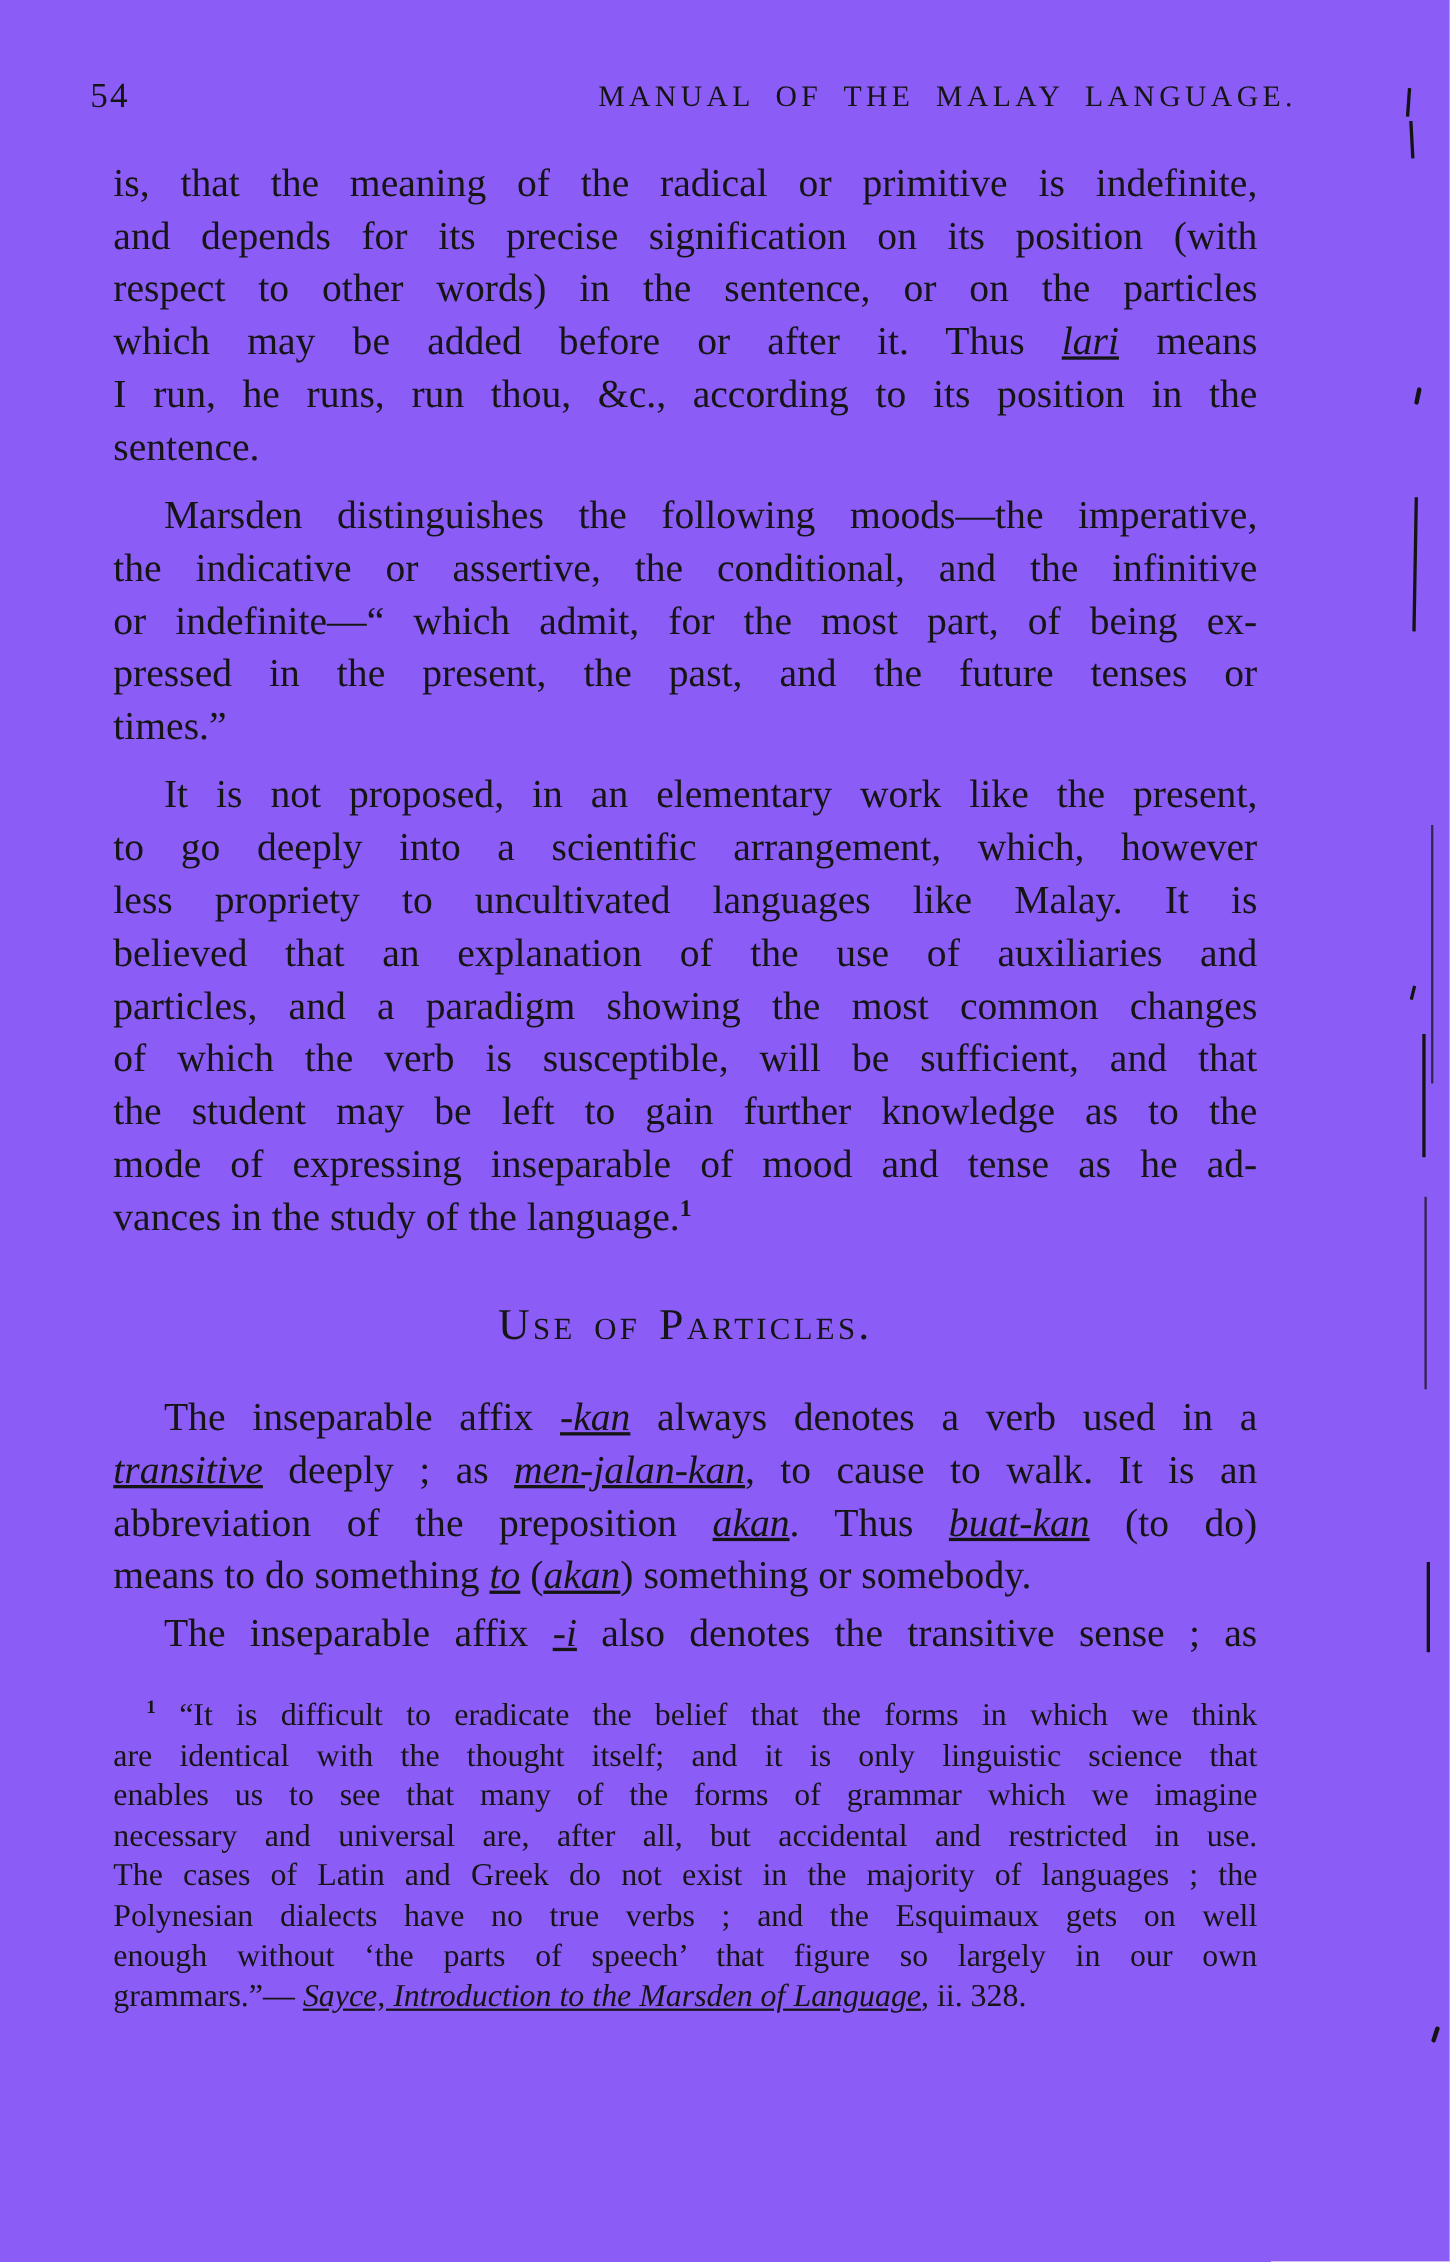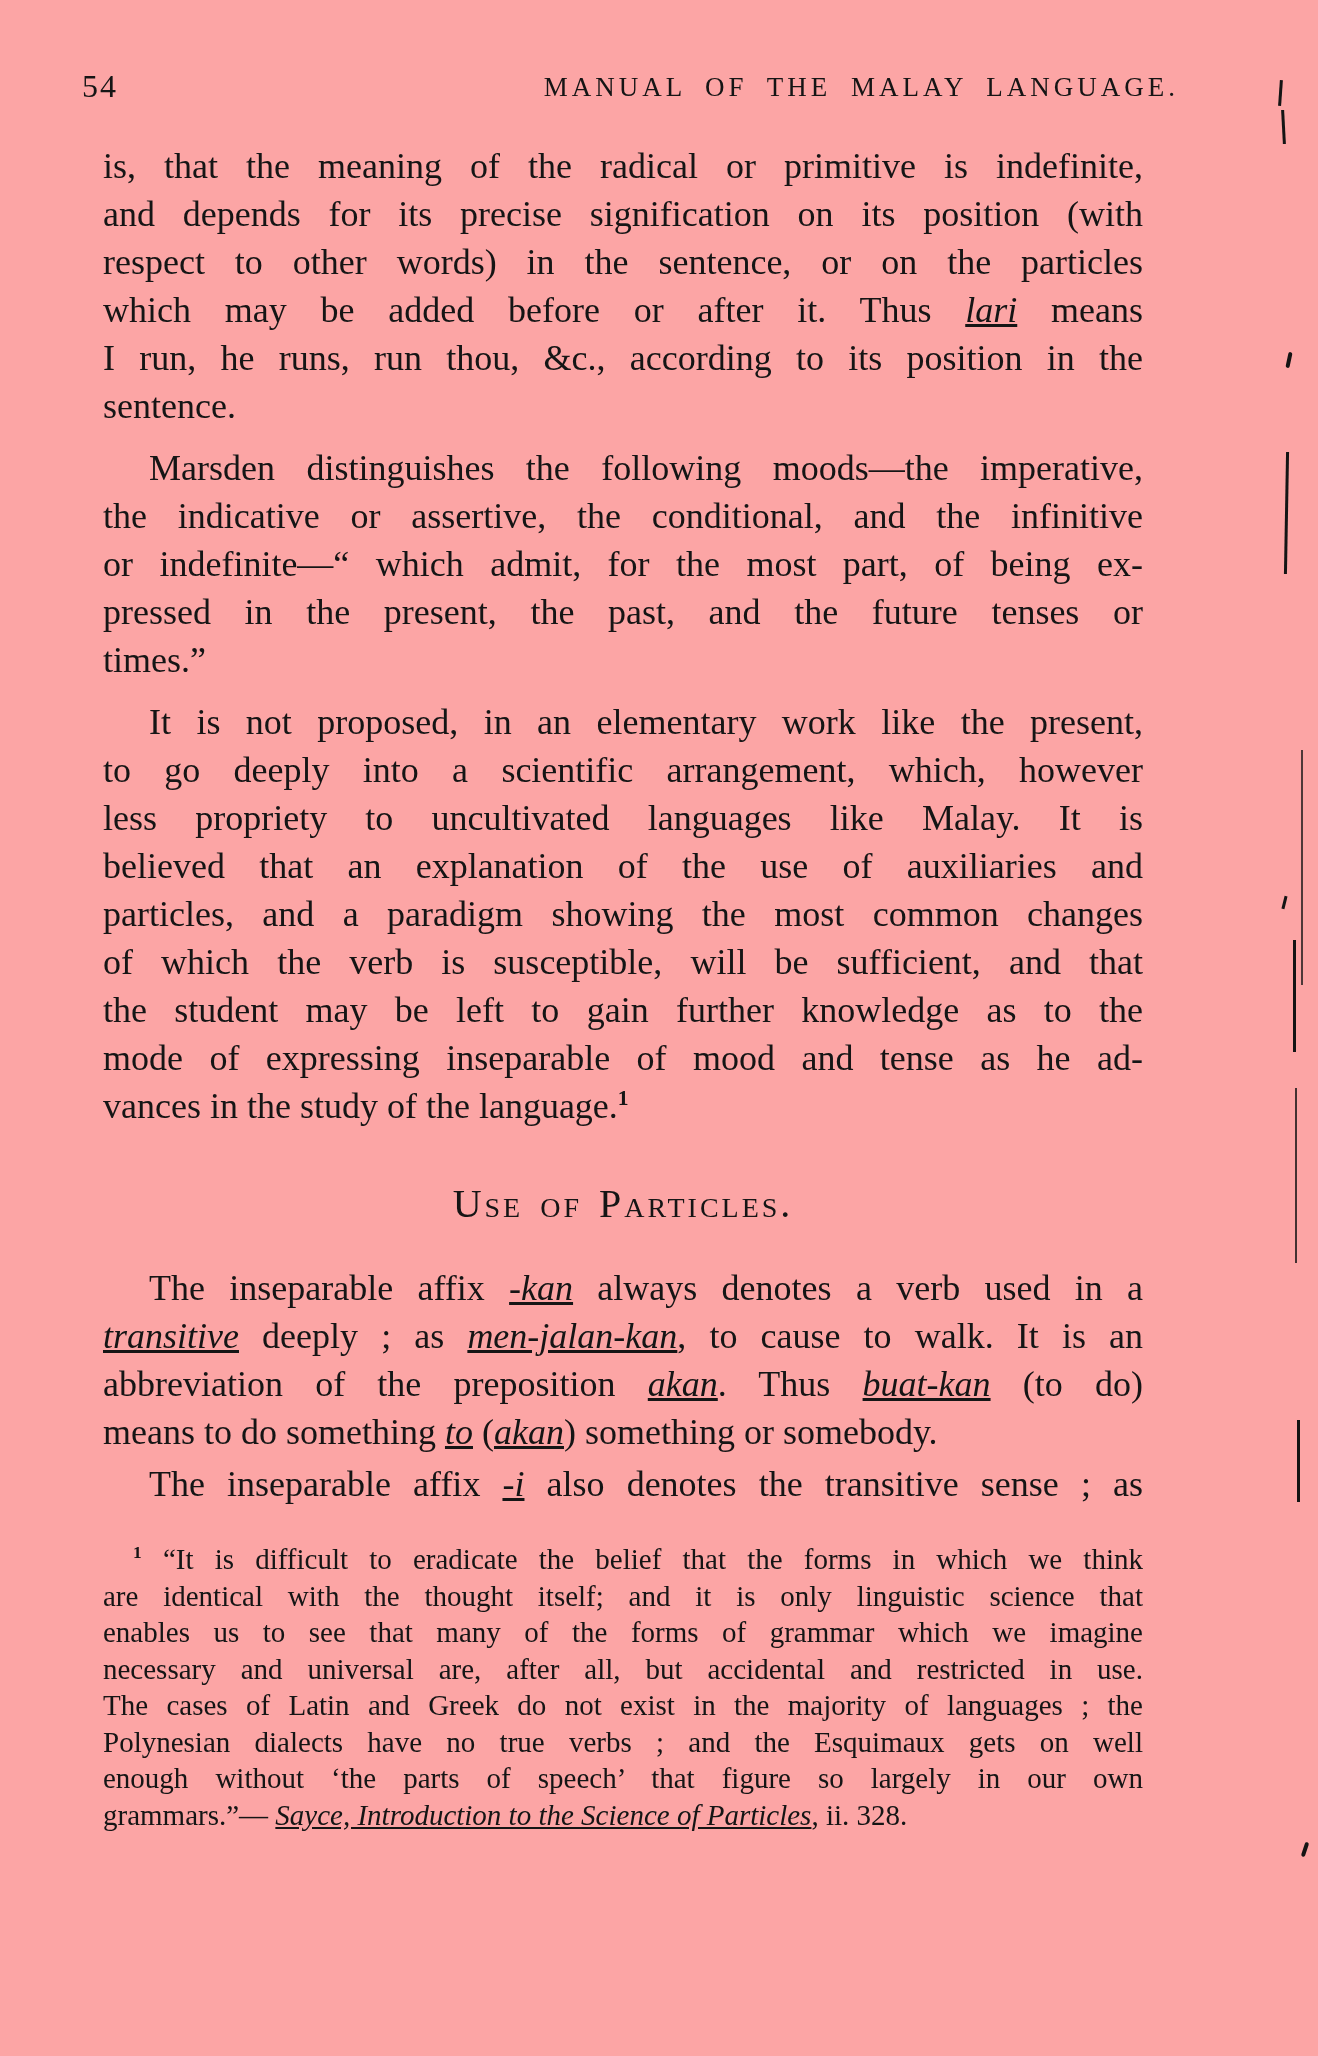--- a/index.html
+++ b/index.html
@@ -1,20 +1,20 @@
 <!DOCTYPE html>
 <html><head>
 <meta charset="utf-8">
 <style>
   html, body { margin: 0; padding: 0; background: #ffffff; }
   #page {
     position: relative;
     width: 1318px;
     height: 2056px;
-    background: #fca5a5;
+    background: #8b5cf6;
     color: #151515;
     font-family: "Liberation Serif", "DejaVu Serif", serif;
     overflow: hidden;
   }
   .folio {
     position: absolute;
     left: 82px;
     top: 68px;
     font-size: 32px;
     letter-spacing: 2px;
@@ -118,21 +118,21 @@
       </div>
     <div class="footnote">
         <div class="para">
           <div class="line ind"><sup>1</sup><span> “It is difficult to eradicate the belief that the forms in which we think</span></div>
           <div class="line"><span>are identical with the thought itself; and it is only linguistic science that</span></div>
           <div class="line"><span>enables us to see that many of the forms of grammar which we imagine</span></div>
           <div class="line"><span>necessary and universal are, after all, but accidental and restricted in use.</span></div>
           <div class="line"><span>The cases of Latin and Greek do not exist in the majority of languages ; the</span></div>
           <div class="line"><span>Polynesian dialects have no true verbs ; and the Esquimaux gets on well</span></div>
           <div class="line"><span>enough without ‘the parts of speech’ that figure so largely in our own</span></div>
-          <div class="line end"><span>grammars.”— </span><i>Sayce, Introduction to the Science of Particles</i><span>, ii. 328.</span></div>
+          <div class="line end"><span>grammars.”— </span><i>Sayce, Introduction to the Marsden of Language</i><span>, ii. 328.</span></div>
         </div>
       </div>
   </div>
 
   <div class="artifact" style="left:1279px; top:80px;  width:3px; height:26px;  transform:rotate(4deg);"></div>
   <div class="artifact" style="left:1282px; top:110px; width:3px; height:34px;  transform:rotate(-3deg);"></div>
   <div class="artifact" style="left:1287px; top:352px; width:4px; height:16px;  border-radius:2px; transform:rotate(12deg);"></div>
   <div class="artifact" style="left:1285px; top:452px; width:3px; height:122px; transform:rotate(1deg);"></div>
   <div class="artifact" style="left:1301px; top:750px; width:2px; height:235px; opacity:.75;"></div>
   <div class="artifact" style="left:1283px; top:896px; width:3px; height:13px;  transform:rotate(14deg);"></div>

